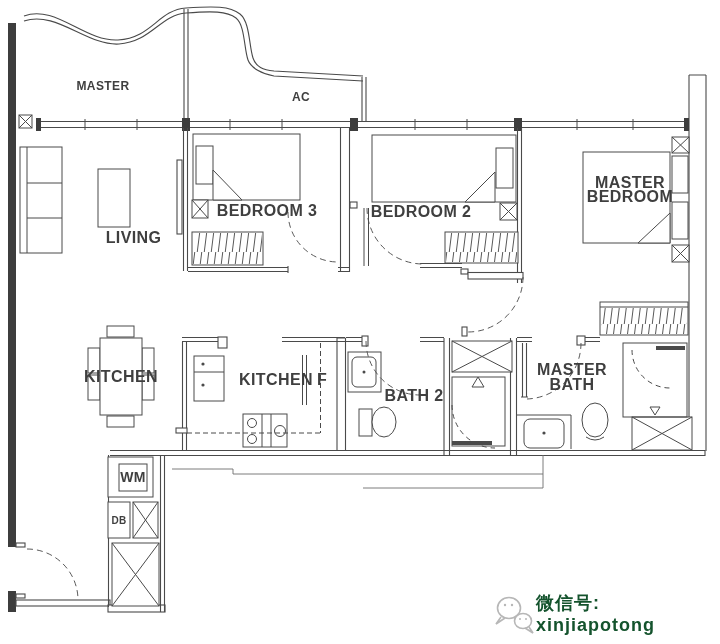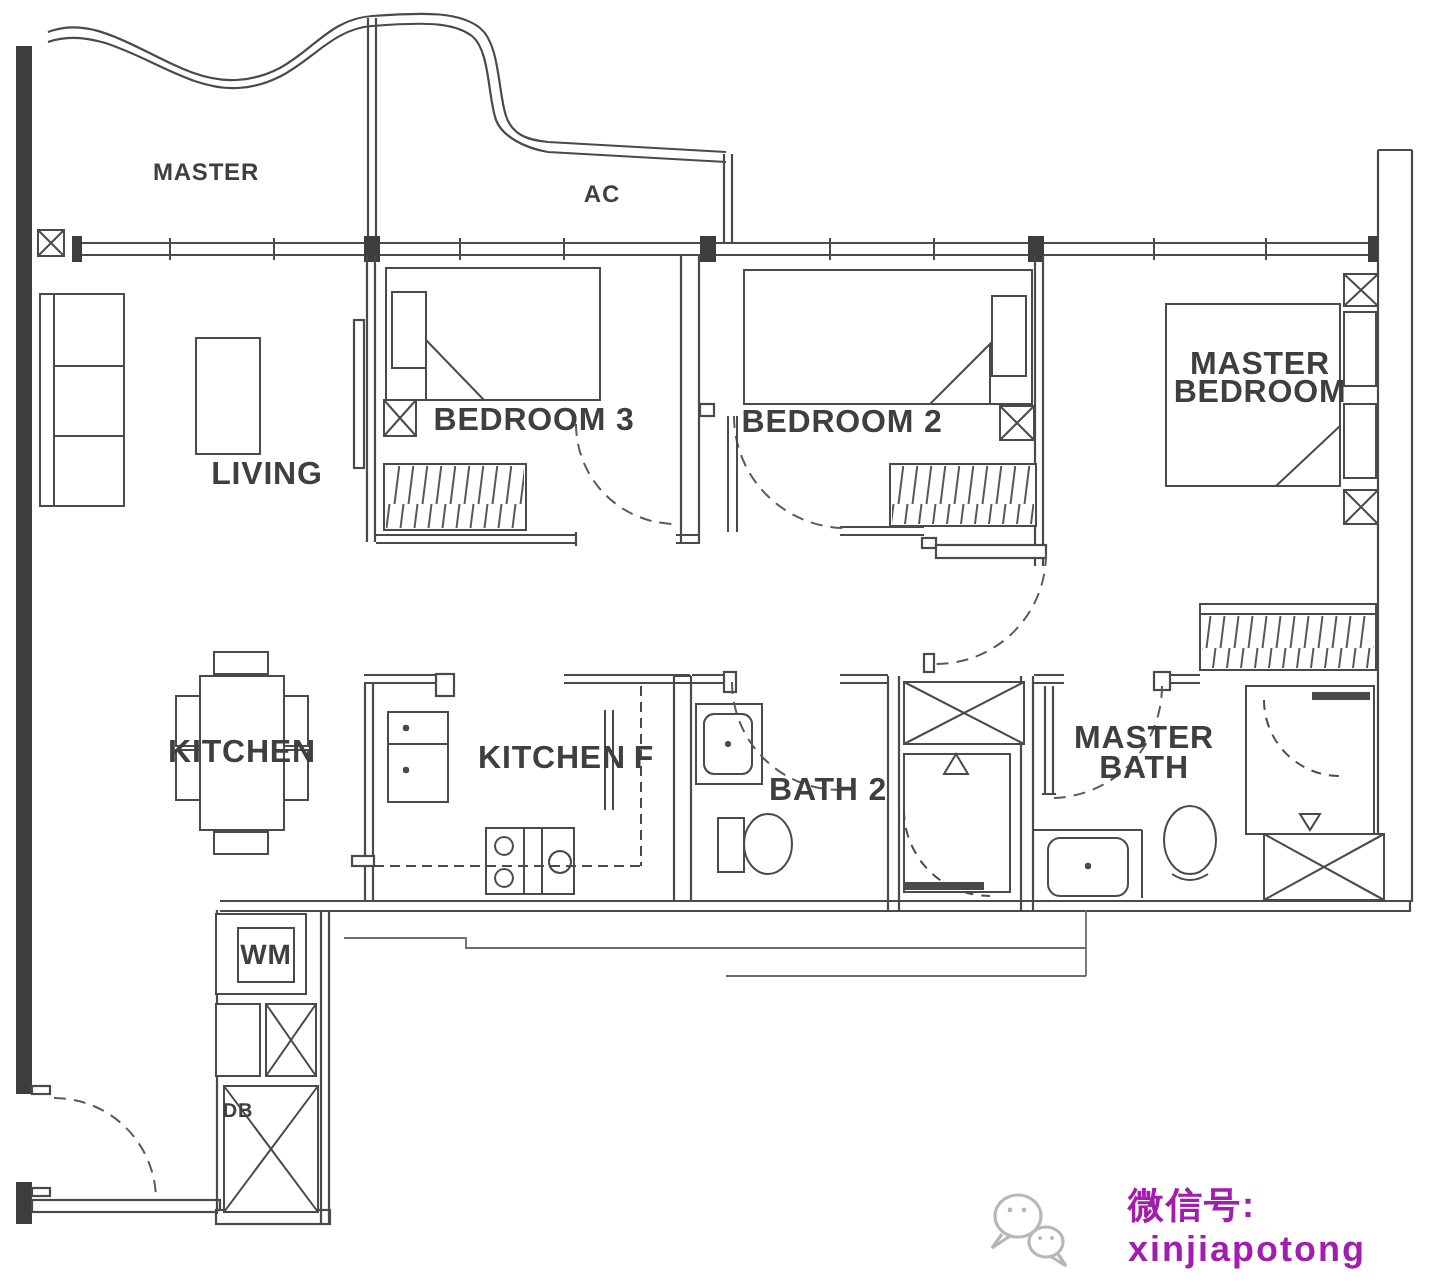--- a/index.html
+++ b/index.html
@@ -13,23 +13,23 @@
   .lbl-living{left:115px;top:238px;padding-left:37px;}
   .lbl-bedroom3{left:267px;top:211px;}
   .lbl-bedroom2{left:421px;top:212px;}
   .lbl-masterbed{left:630px;top:190px;text-align:center;line-height:14px;}
   .lbl-dining{left:121px;top:377px;}
   .lbl-kitchen{left:276px;top:380px;}
   .lbl-fridge{left:322px;top:380px;}
   .lbl-bath2{left:414px;top:396px;}
   .lbl-masterbath{left:572px;top:377px;text-align:center;line-height:15px;}
   .lbl-wm{left:133px;top:477px;font-size:14px;}
-  .lbl-db{left:119px;top:520px;font-size:10px;margin-top:36px;}
-  .lbl-watermark{position:absolute;left:564px;top:613px;transform:translateY(-50%);
-       font-size:18px;color:#a21caf;letter-spacing:1px;font-weight:600;}
+  .lbl-db{left:119px;top:520px;font-size:10px;}
+  .lbl-watermark{position:absolute;left:536px;top:613px;transform:translateY(-50%);
+       font-size:18px;color:#14532d;letter-spacing:1px;font-weight:600;}
 </style>
 </head>
 <body>
 
 <div id="stage">
 
 <svg id="plan-svg" width="720" height="644" viewBox="0 0 720 644">
   <defs>
     <pattern id="hatch" width="7" height="36" patternUnits="userSpaceOnUse">
       <path d="M1,38 L6,-2" stroke="#575757" stroke-width="1" fill="none"></path>

